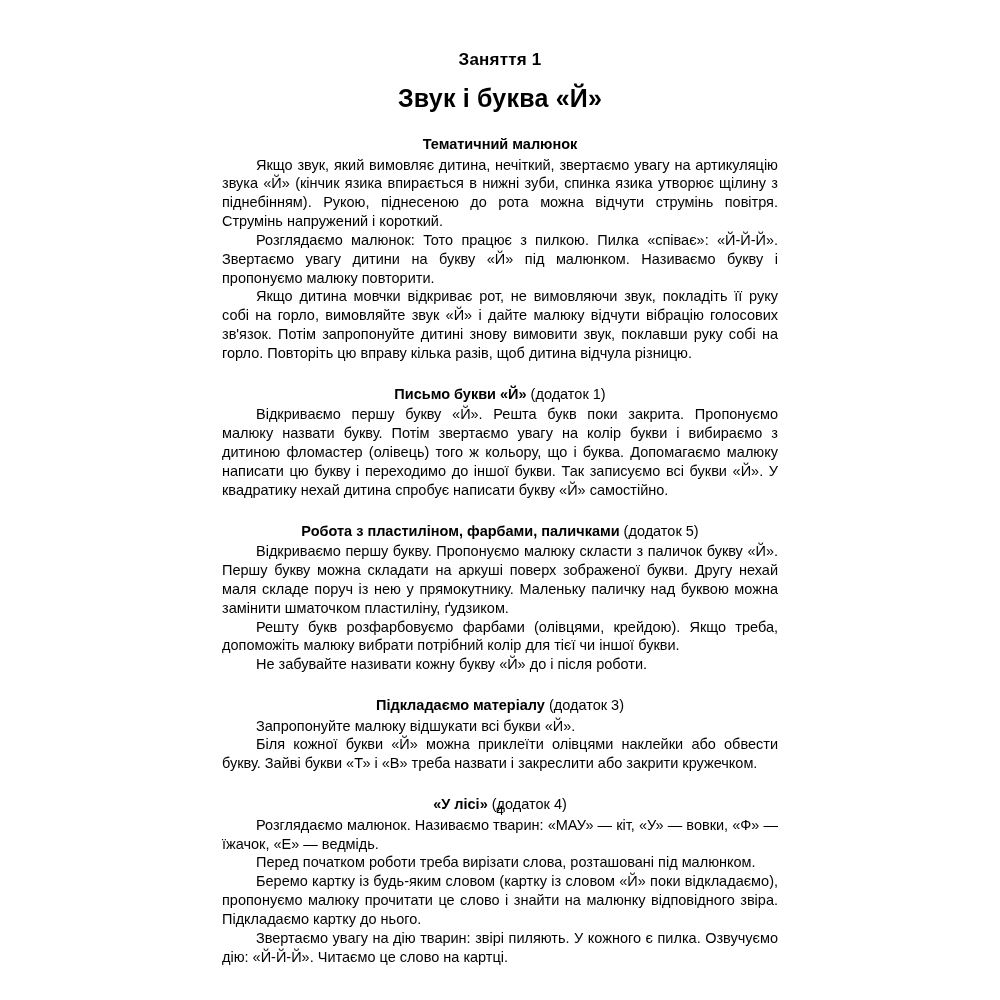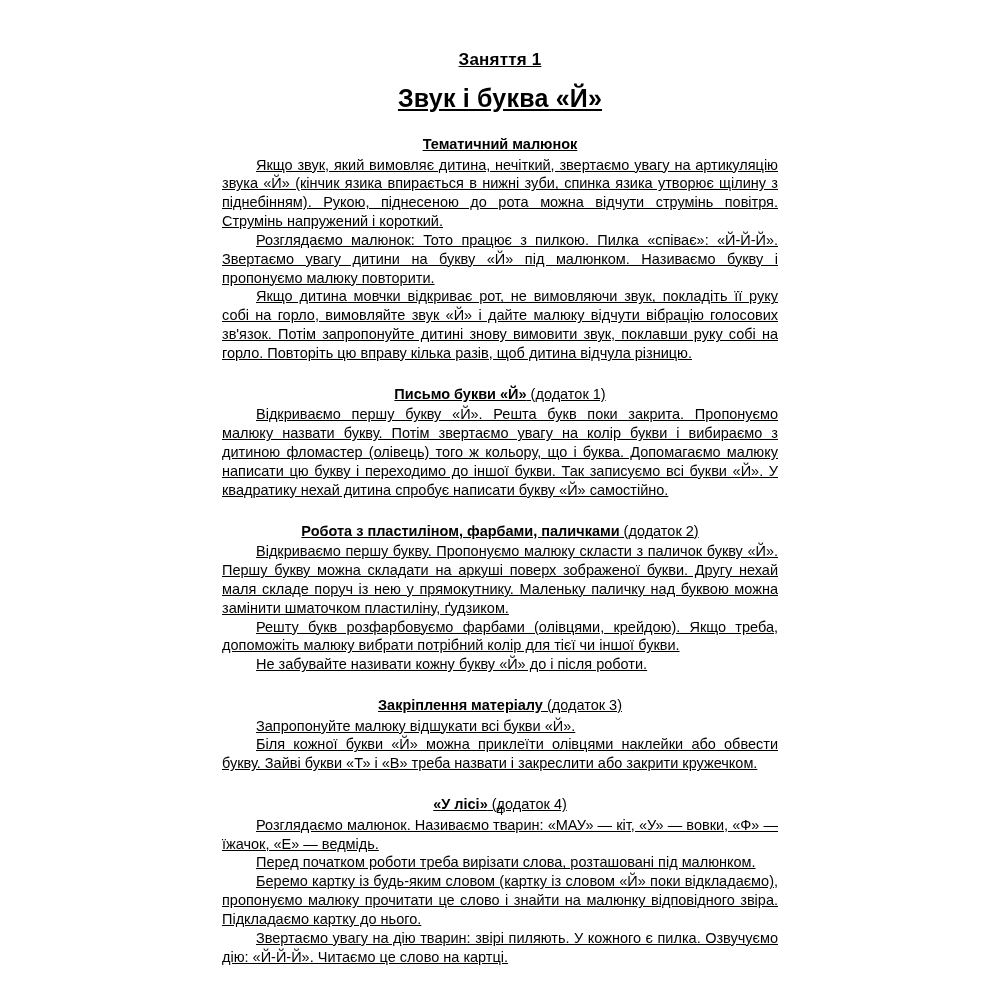--- a/index.html
+++ b/index.html
@@ -14,21 +14,20 @@
     color: #000000;
     position: relative;
     overflow: hidden;
   }
   .page {
     box-sizing: border-box;
     width: 1000px;
     height: 840px;
     padding: 42px 222px 0 222px;
     position: relative;
-    text-decoration: underline;
   }
   .lesson-label {
     text-align: center;
     font-weight: bold;
     font-size: 17px;
     margin: 8px 0 0 0;
     letter-spacing: 0.2px;
   }
   .doc-title {
     text-align: center;
@@ -81,28 +80,28 @@
     <p class="body">Розглядаємо малюнок: Тото працює з пилкою. Пилка «співає»: «Й-Й-Й». Звертаємо увагу дитини на букву «Й» під малюнком. Називаємо букву і пропонуємо малюку повторити.</p>
     <p class="body">Якщо дитина мовчки відкриває рот, не вимовляючи звук, покладіть її руку собі на горло, вимовляйте звук «Й» і дайте малюку відчути вібрацію голосових зв'язок. Потім запропонуйте дитині знову вимовити звук, поклавши руку собі на горло. Повторіть цю вправу кілька разів, щоб дитина відчула різницю.</p>
   </div>
 
   <div class="block">
     <div class="section-head"><span class="bold">Письмо букви «Й»</span><span> (додаток 1)</span></div>
     <p class="body">Відкриваємо першу букву «Й». Решта букв поки закрита. Пропонуємо малюку назвати букву. Потім звертаємо увагу на колір букви і вибираємо з дитиною фломастер (олівець) того ж кольору, що і буква. Допомагаємо малюку написати цю букву і переходимо до іншої букви. Так записуємо всі букви «Й». У квадратику нехай дитина спробує написати букву «Й» самостійно.</p>
   </div>
 
   <div class="block">
-    <div class="section-head"><span class="bold">Робота з пластиліном, фарбами, паличками</span><span> (додаток 2)</span></div>
+    <div class="section-head"><span class="bold">Робота з пластиліном, фарбами, паличками</span><span> (додаток 5)</span></div>
     <p class="body">Відкриваємо першу букву. Пропонуємо малюку скласти з паличок букву «Й». Першу букву можна складати  на аркуші поверх зображеної букви. Другу нехай маля складе поруч із нею у прямокутнику. Маленьку паличку над буквою можна замінити шматочком пластиліну, ґудзиком.</p>
     <p class="body">Решту букв розфарбовуємо фарбами (олівцями, крейдою). Якщо треба, допоможіть малюку вибрати потрібний колір для тієї чи іншої букви.</p>
     <p class="body">Не забувайте називати кожну букву «Й» до і після роботи.</p>
   </div>
 
   <div class="block">
-    <div class="section-head"><span class="bold">Закріплення матеріалу</span><span> (додаток 3)</span></div>
+    <div class="section-head"><span class="bold">Підкладаємо матеріалу</span><span> (додаток 3)</span></div>
     <p class="body">Запропонуйте малюку відшукати всі букви «Й».</p>
     <p class="body">Біля кожної букви «Й» можна приклеїти олівцями наклейки або обвести букву. Зайві букви «Т» і «В» треба назвати і закреслити або закрити кружечком.</p>
   </div>
 
   <div class="block">
     <div class="section-head"><span class="bold">«У лісі»</span><span> (додаток 4)</span></div>
     <p class="body">Розглядаємо малюнок. Називаємо тварин: «МАУ» — кіт, «У» — вовки, «Ф» — їжачок, «Е» — ведмідь.</p>
     <p class="body">Перед початком роботи треба вирізати слова, розташовані під малюнком.</p>
     <p class="body">Беремо картку із будь-яким словом (картку із словом «Й» поки відкладаємо), пропонуємо малюку прочитати це слово і знайти на малюнку відповідного звіра. Підкладаємо картку до нього.</p>
     <p class="body">Звертаємо увагу на дію тварин: звірі пиляють. У кожного є пилка. Озвучуємо дію: «Й-Й-Й». Читаємо це слово на картці.</p>

